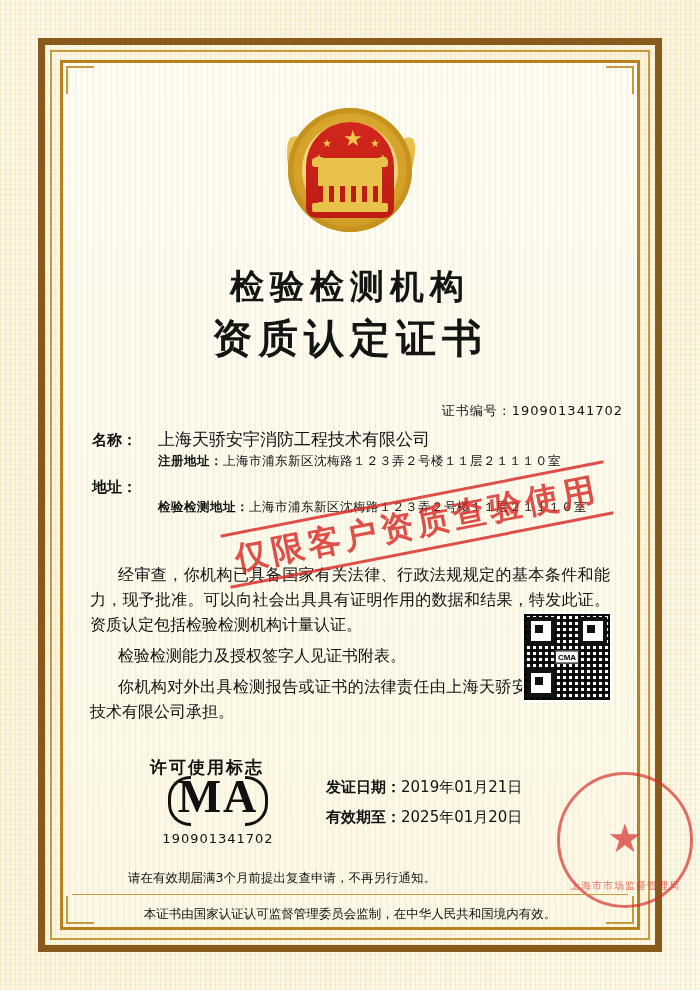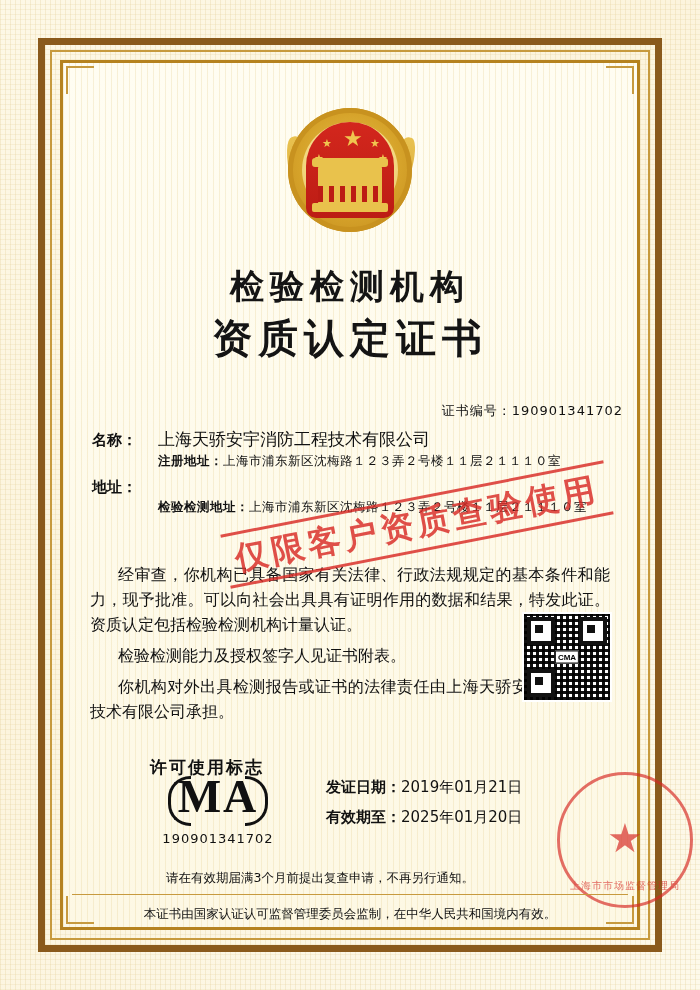--- a/index.html
+++ b/index.html
@@ -331,21 +331,20 @@
   .issue-info .ii-label { font-weight: bold; }
 
   
   .note1 {
     position: absolute;
     left: 56px;
     top: 798px;
     font-family: "DejaVu Sans", sans-serif;
     font-size: 12.5px;
     color: #111;
-    margin-left: 38px;
   }
   .footer-sep {
     position: absolute;
     left: 0; right: 0;
     top: 822px;
     border-top: 1px solid #c79a3e;
   }
   .note2 {
     position: absolute;
     left: 0; right: 0;

